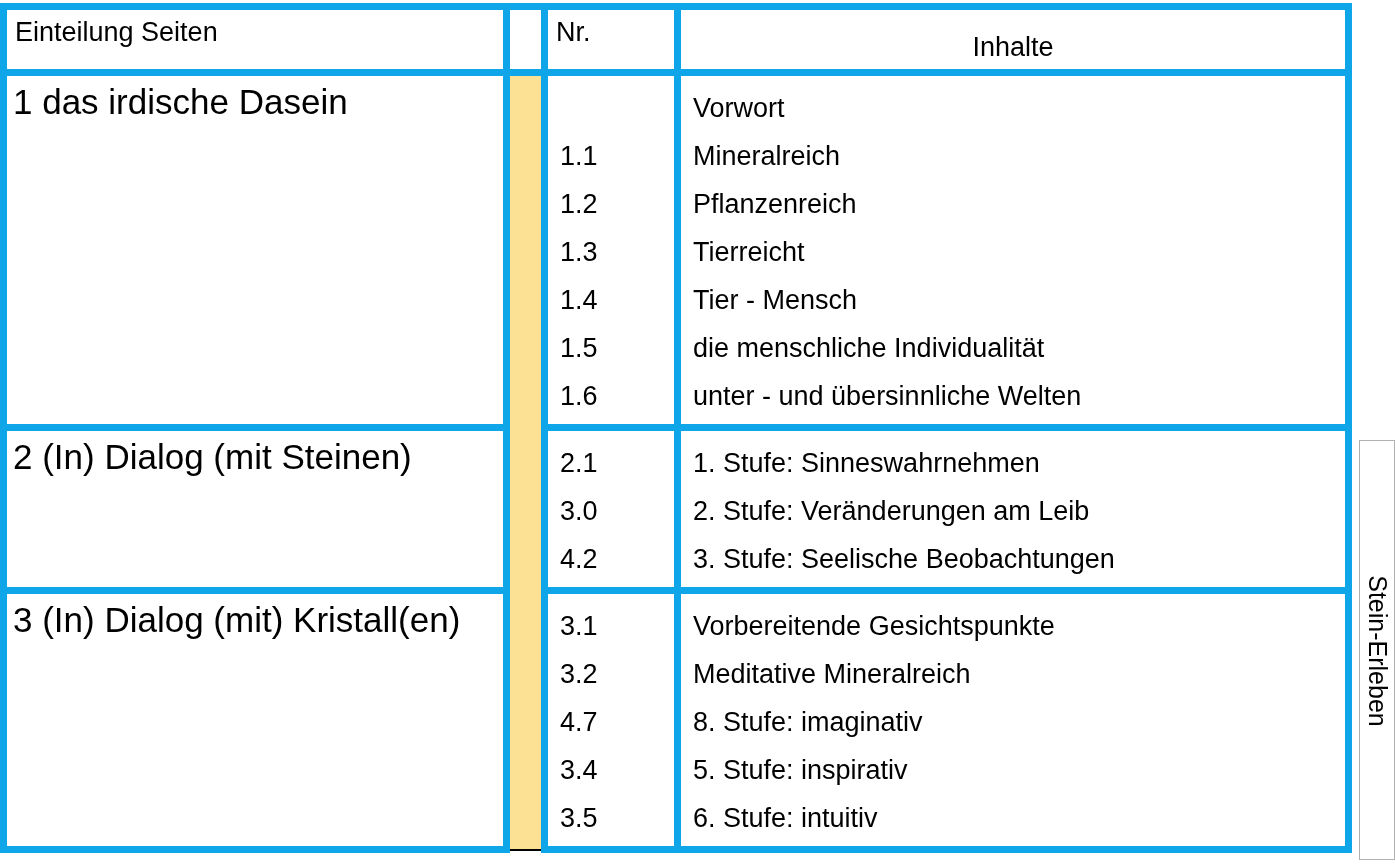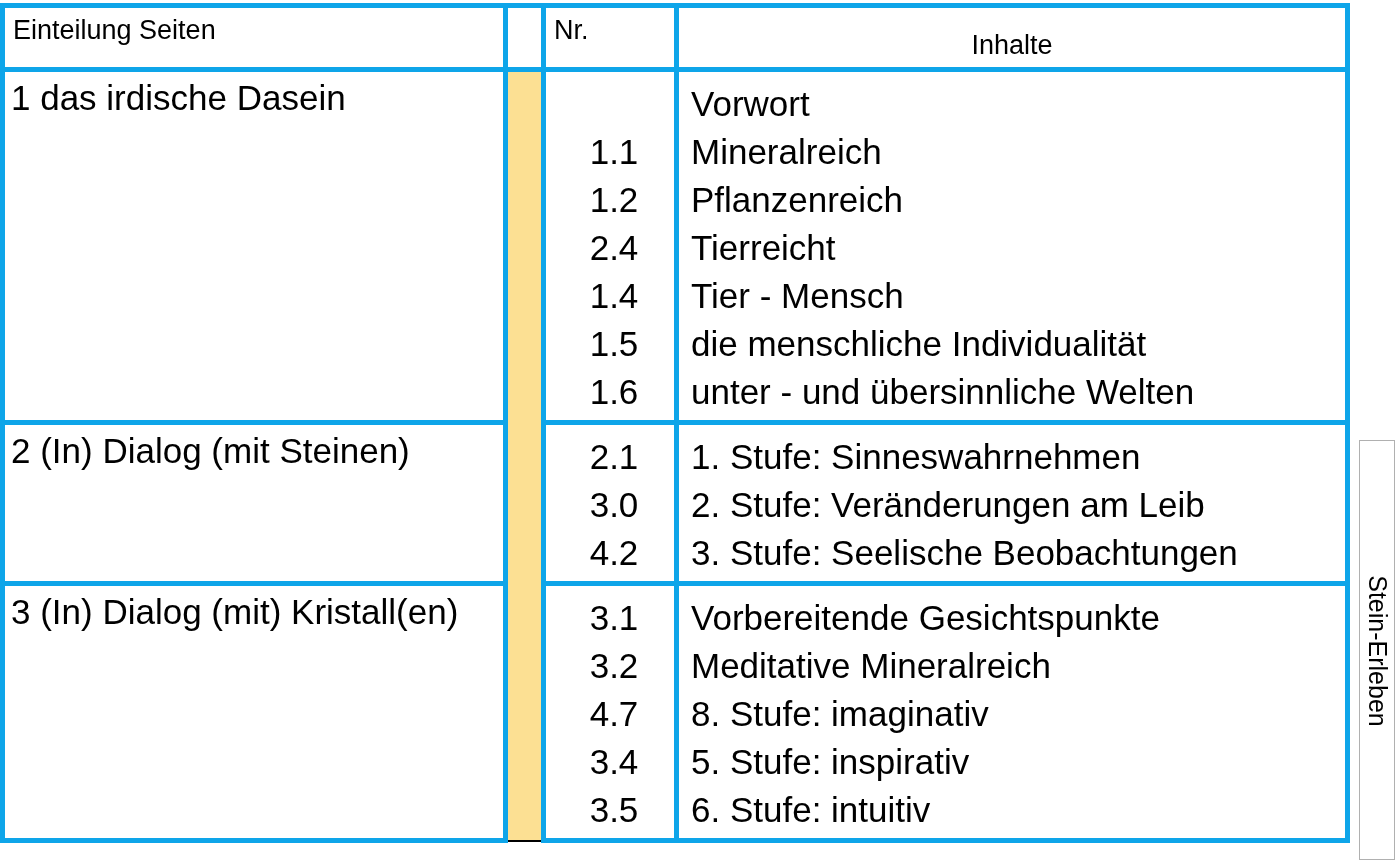--- a/index.html
+++ b/index.html
@@ -25,21 +25,21 @@
     border-collapse: collapse;
     table-layout: fixed;
     width: 1345px;
     margin: 0;
     position: absolute;
     left: 0;
     top: 3px;
   }
 
   table.toc td {
-    border: 5px solid #0ea5e9;
+    border: 7px solid #0ea5e9;
     padding: 0;
     vertical-align: top;
     font-size: 27px;
     color: #000000;
     background: #ffffff;
   }
 
   
   col.c-einteilung { width: 503px; }
   col.c-gap        { width: 38px; }
@@ -96,25 +96,25 @@
   }
 
   .itemlist {
     list-style: none;
     margin: 0;
     padding: 0;
   }
   .itemlist li {
     height: 48px;
     line-height: 48px;
-    font-size: 35px;
+    font-size: 27px;
     white-space: nowrap;
     overflow: hidden;
   }
-  .nrcell .itemlist li { padding-left: 4px; text-align: center; }
+  .nrcell .itemlist li { padding-left: 4px; }
   .inhcell .itemlist li { padding-left: 4px; }
 
   
   .side-tab {
     position: absolute;
     right: 0px;
     top: 440px;
     width: 36px;
     height: 420px;
     border: 1px solid #b0b0b0;
@@ -170,21 +170,21 @@
         <td class="sect-title">
           <div class="cell-inner">1 das irdische Dasein</div>
         </td>
         <td class="gapcell gapcell-top"></td>
         <td class="nrcell">
           <div class="cell-inner">
             <ul class="itemlist">
               <li></li>
               <li>1.1</li>
               <li>1.2</li>
-              <li>2.4</li>
+              <li>1.3</li>
               <li>1.4</li>
               <li>1.5</li>
               <li>1.6</li>
             </ul>
           </div>
         </td>
         <td class="inhcell">
           <div class="cell-inner">
             <ul class="itemlist">
               <li>Vorwort</li>

